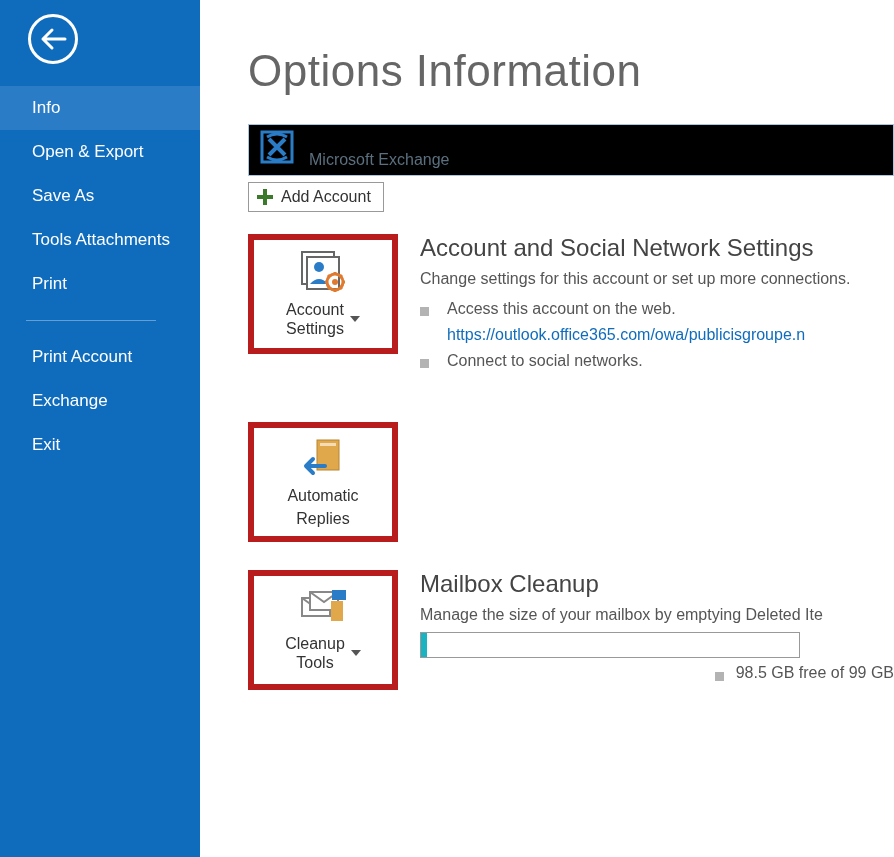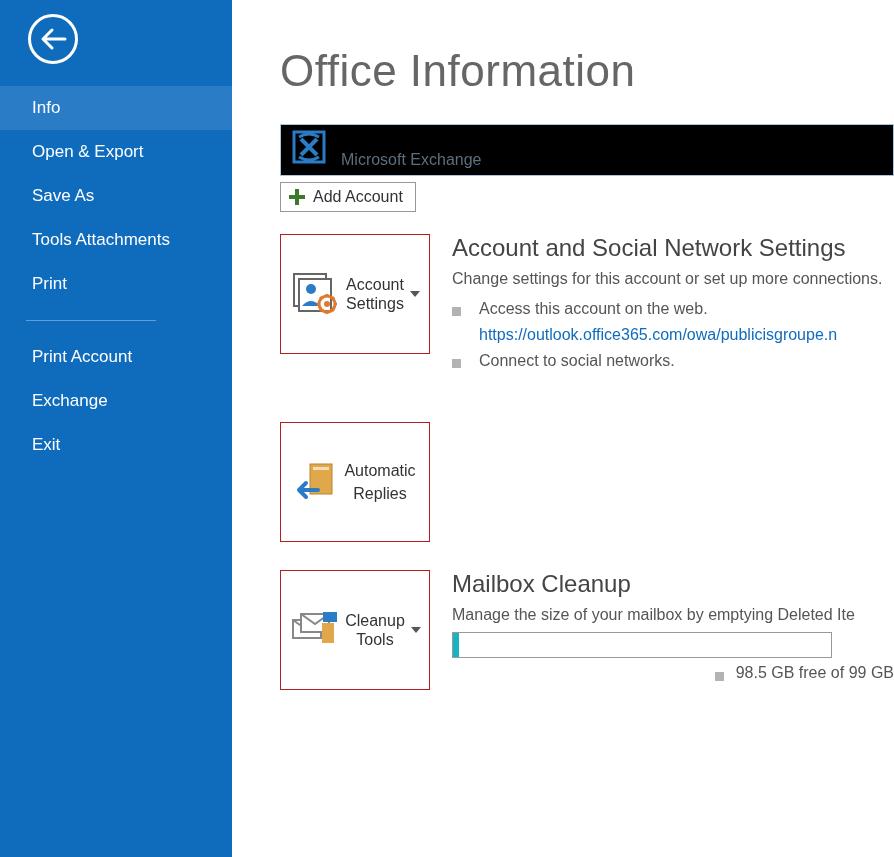--- a/index.html
+++ b/index.html
@@ -13,21 +13,21 @@
     width: 894px;
     height: 857px;
     overflow: hidden;
   }
   .app {
     display: flex;
     width: 100%;
     height: 100%;
   }
   .sidebar {
-    width: 232px;
+    width: 200px;
     background: #0f6cbd;
     color: #fff;
     display: flex;
     flex-direction: column;
     padding-top: 8px;
   }
   .back-btn {
     width: 50px;
     height: 50px;
     border: 3px solid #fff;
@@ -111,24 +111,24 @@
   .plus-icon::before { left:6px; top:0; width:4px; height:16px; }
   .plus-icon::after { top:6px; left:0; height:4px; width:16px; }
 
   .section {
     display: flex;
     margin-top: 22px;
   }
   .big-btn {
     width: 150px;
     height: 120px;
-    border: 1px solid #b91c1c;
+    border: 6px solid #b91c1c;
     background: #fff;
     display: flex;
-    flex-direction: row;
+    flex-direction: column;
     align-items: center;
     justify-content: center;
     gap: 6px;
     cursor: pointer;
     flex-shrink: 0;
   }
   .big-btn .icon-wrap {
     display:flex;align-items:center;justify-content:center;
   }
   .big-btn-label {
@@ -233,21 +233,21 @@
     </div>
     <div class="sidebar-item">
       <span>Exchange</span>
     </div>
     <div class="sidebar-item">
       <span>Exit</span>
     </div>
   </div>
 
   <div class="main">
-    <h1 class="page-title">Office Information</h1>
+    <h1 class="page-title">Options Information</h1>
 
     <div class="account-dropdown">
       <div class="exchange-icon">
         <svg width="36" height="36" viewBox="0 0 36 36">
           <rect x="3" y="3" width="30" height="30" fill="none" stroke="#2a7cc7" stroke-width="3"></rect>
           <path d="M10 10 L26 26 M26 10 L10 26" stroke="#2a7cc7" stroke-width="4"></path>
           <path d="M8 8 Q18 2 28 8 M28 28 Q18 34 8 28" stroke="#2a7cc7" stroke-width="3" fill="none"></path>
         </svg>
       </div>
       <span class="account-type">Microsoft Exchange</span>

